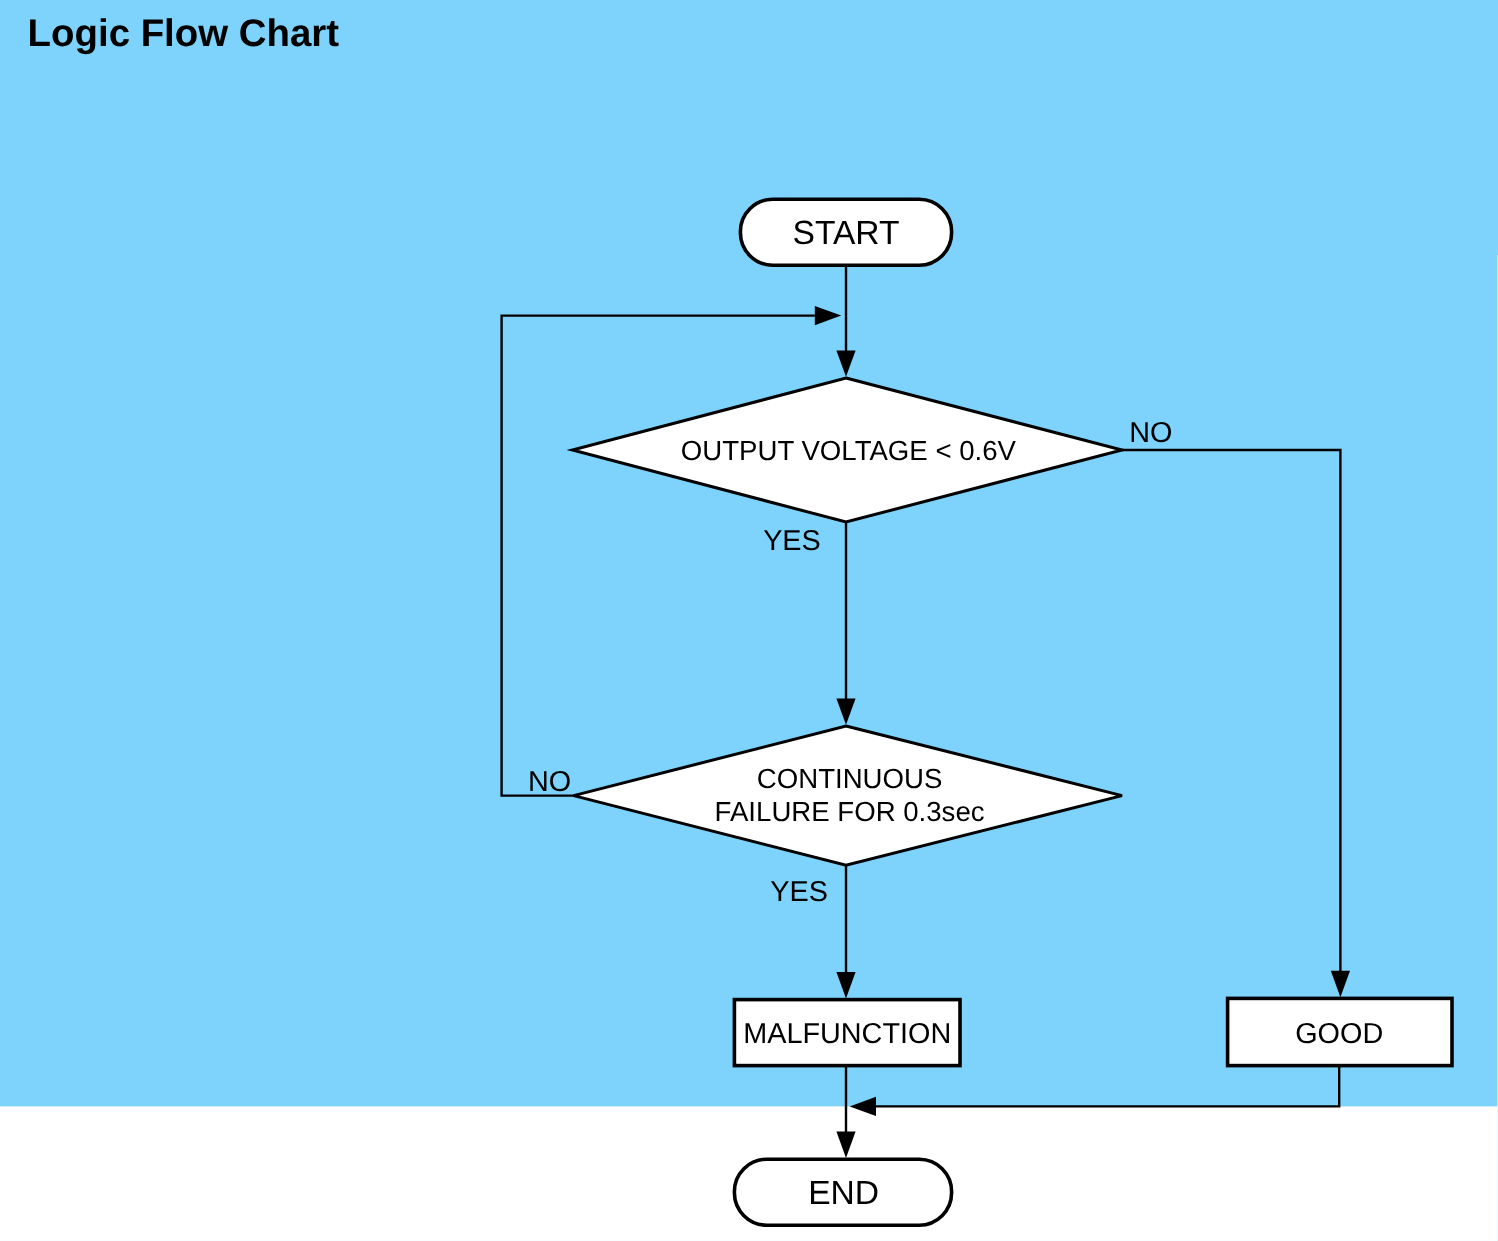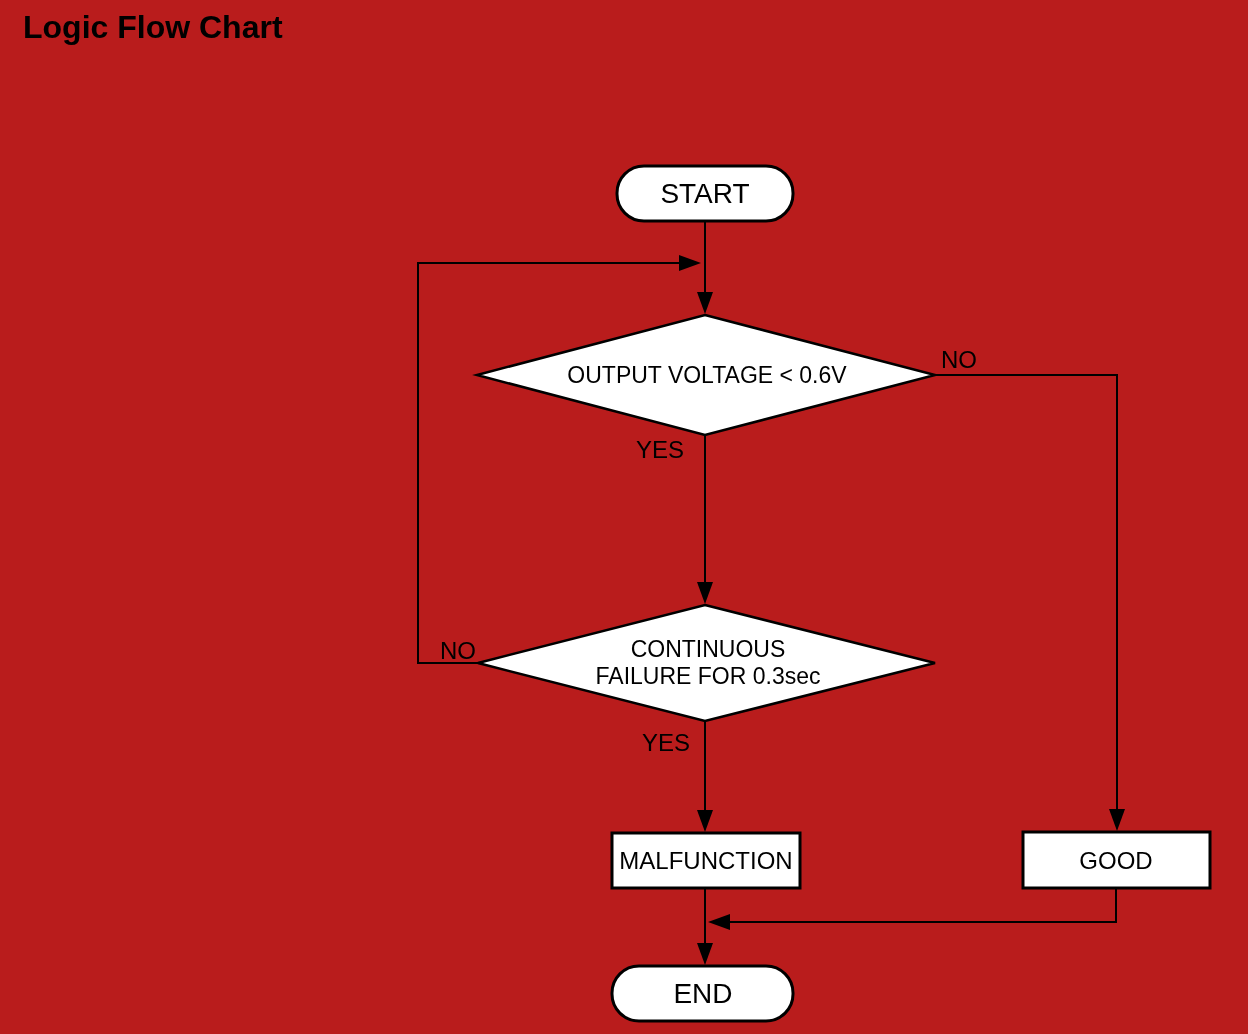--- a/index.html
+++ b/index.html
@@ -7,22 +7,22 @@
     padding: 0;
     background: #ffffff;
     width: 1248px;
     height: 1034px;
     overflow: hidden;
     font-family: "Liberation Sans", sans-serif;
   }
   .canvas-wrap {
     position: relative;
     width: 1248px;
-    height: 1034px;
-    background: #b91c1c;
+    height: 922px;
+    background: #7dd3fc;
   }
   svg text {
     fill: #000000;
     font-family: "Liberation Sans", sans-serif;
   }
   .page-title-text {
     font-size: 32px;
     font-weight: bold;
   }
   .terminator-text {

